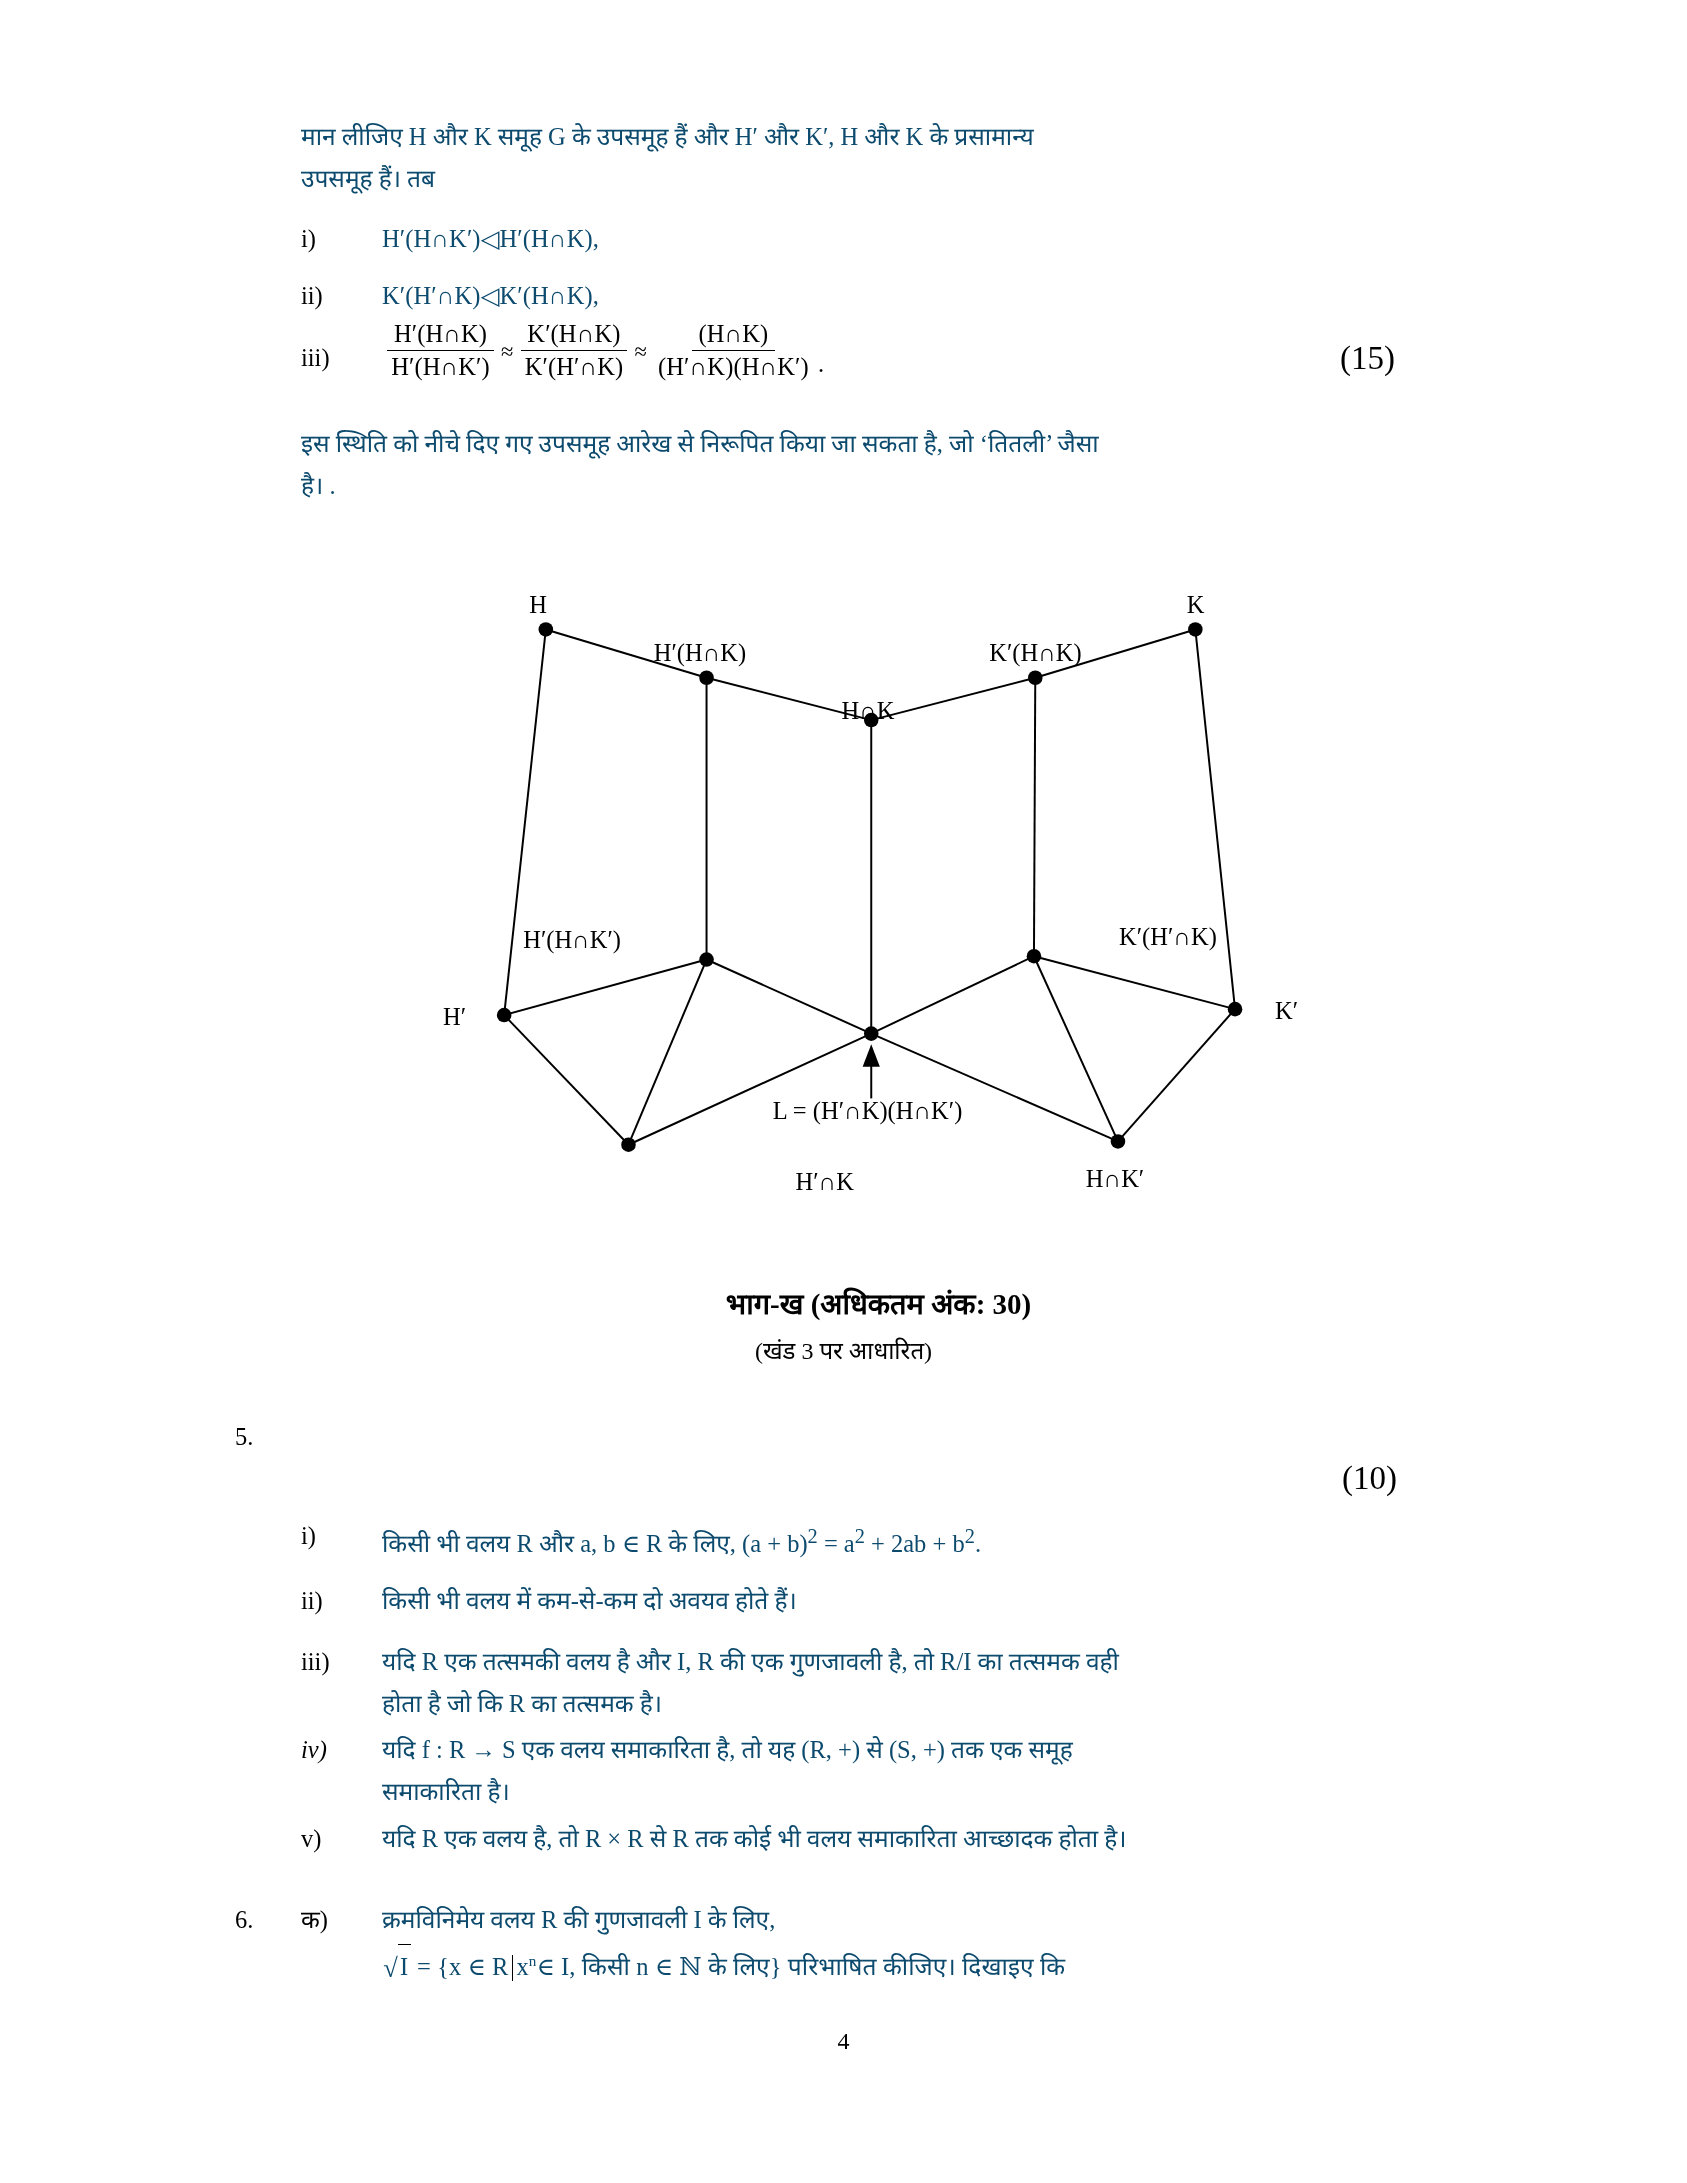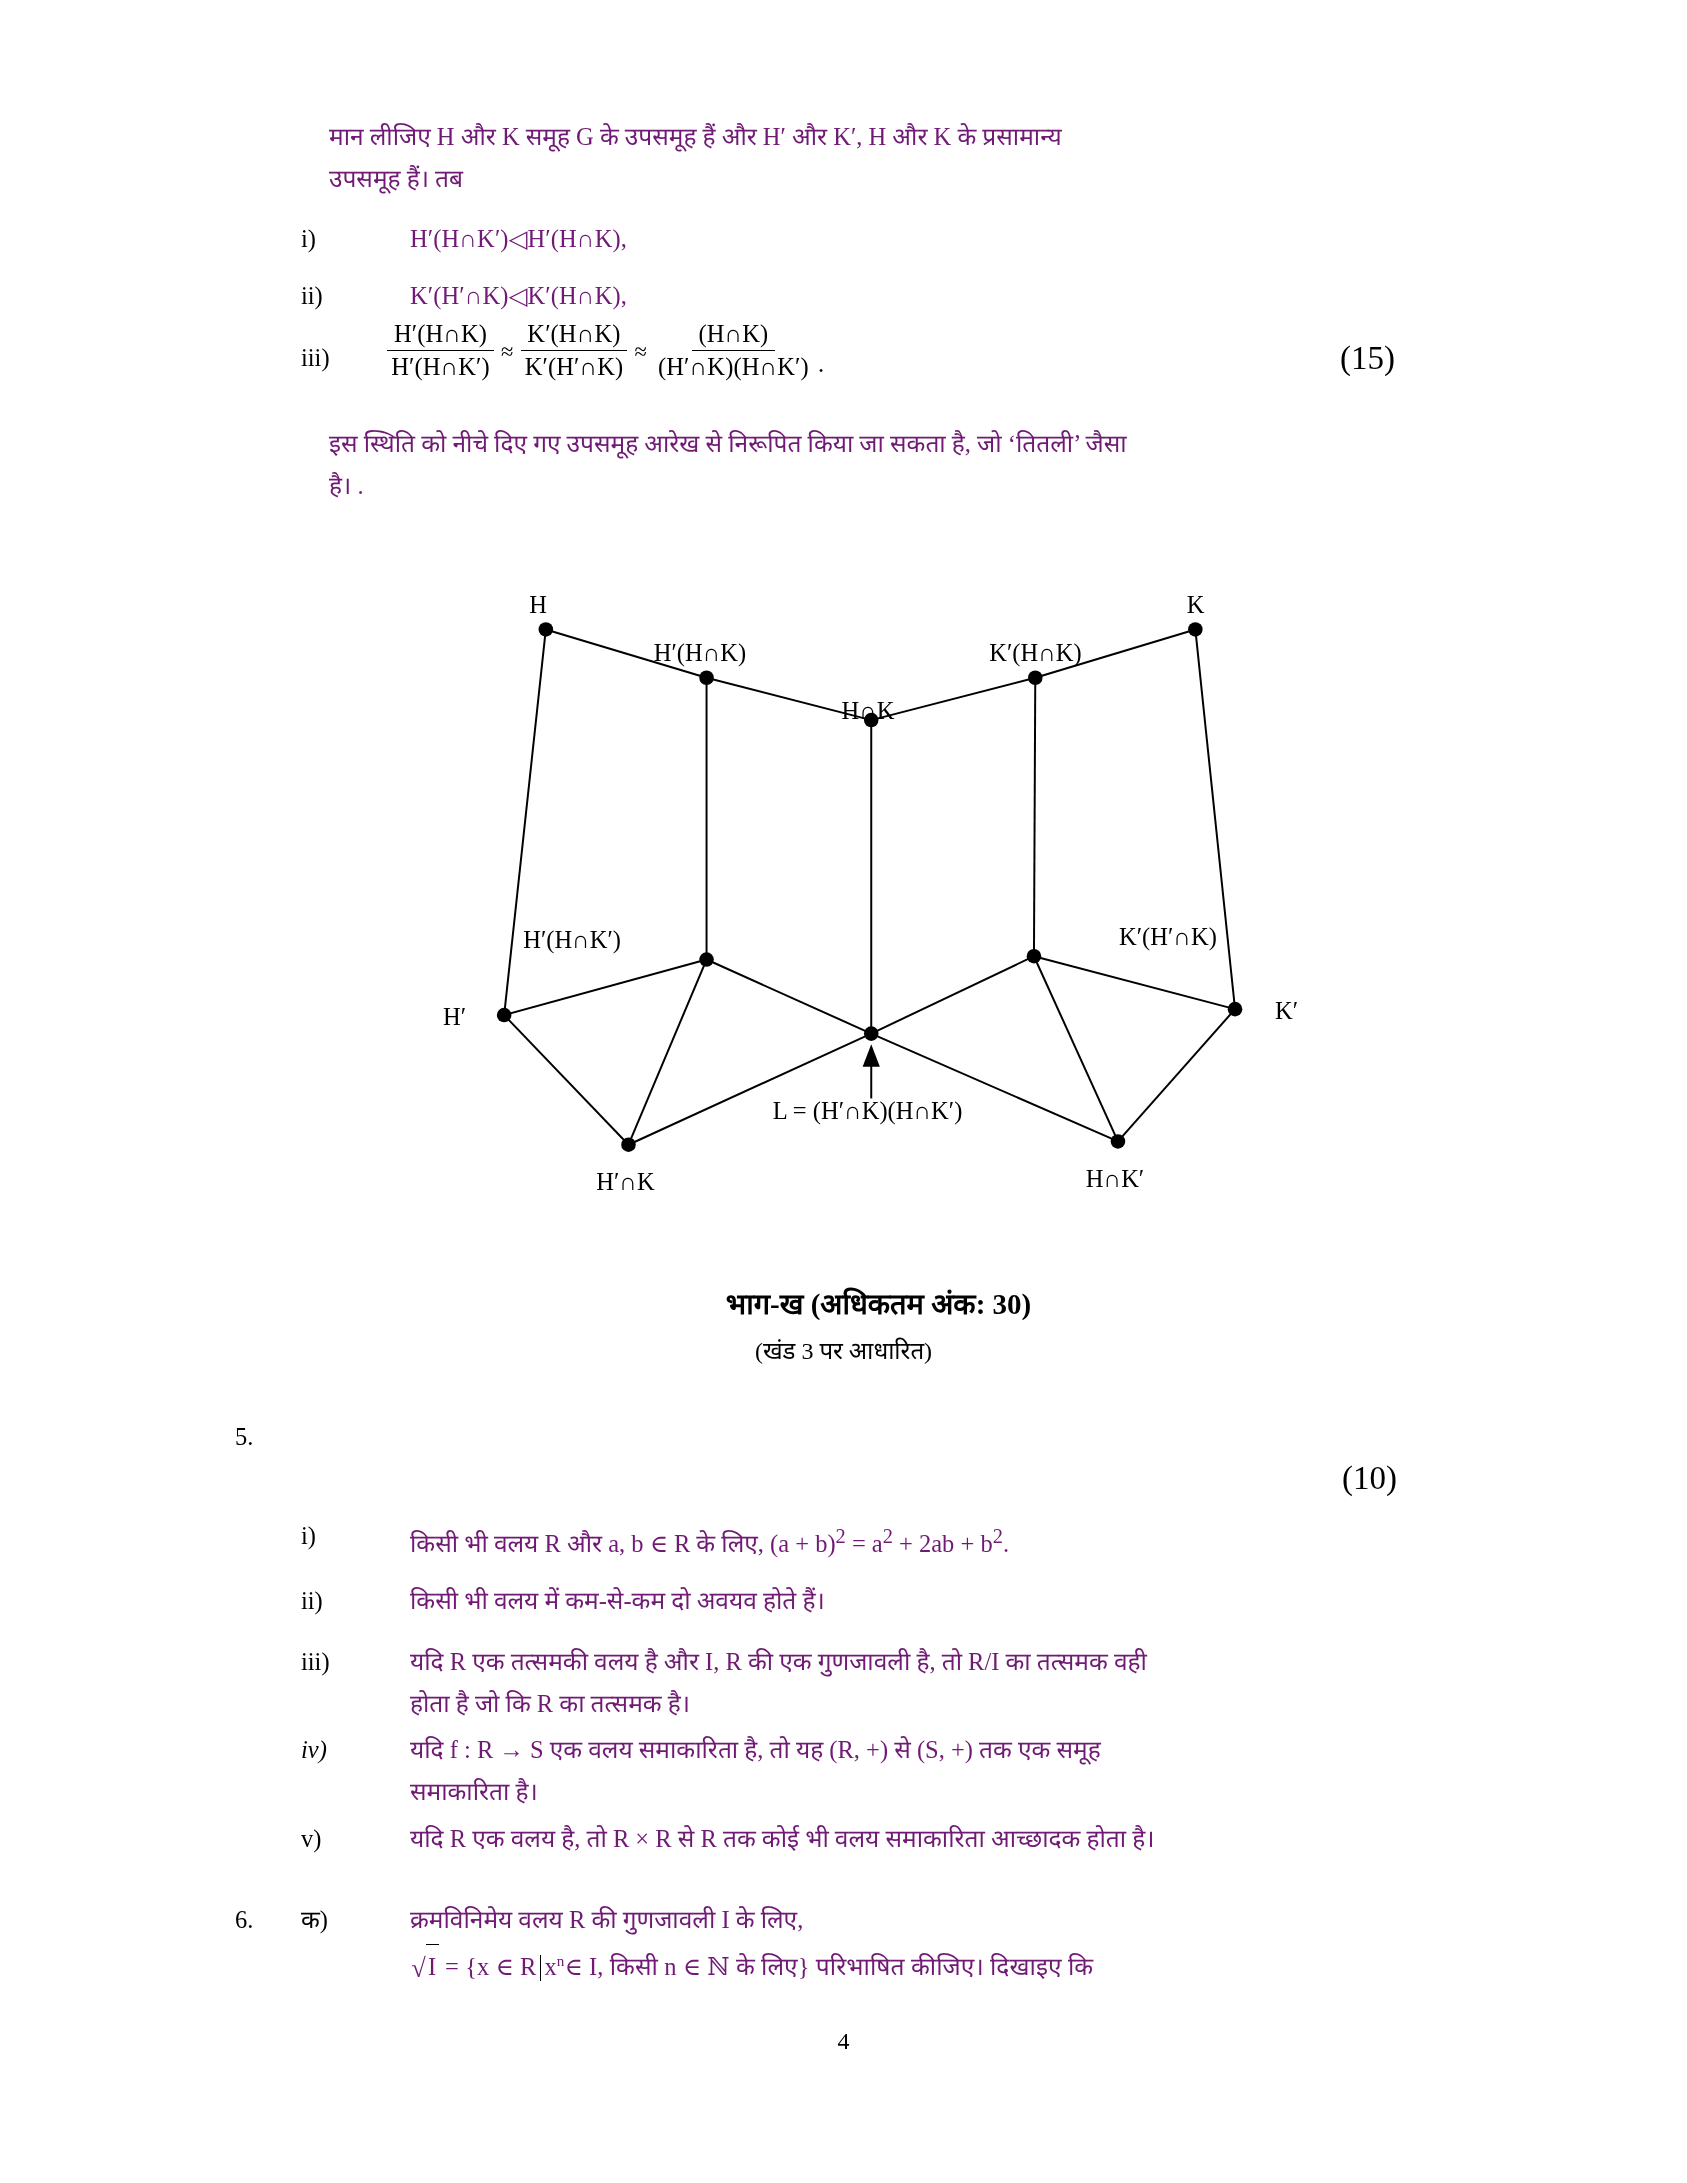--- a/index.html
+++ b/index.html
@@ -21,22 +21,21 @@
     left: 0; top: 0;
     width: 1687px;
     height: 2183px;
   }
 
   
   .para {
     position: absolute;
     font-size: 24.5px;
     line-height: 42px;
-    color: #701a75;
-    margin-left: 28px;
+    color: #0c4a6e;
   }
 
   .num-col {
     position: absolute;
     font-size: 24.5px;
     line-height: 42px;
   }
 
   .marks {
     position: absolute;
@@ -222,21 +221,21 @@
       <div class="dlabel" style="top: 22px; left: 0px; width: 282px; text-align: center;">H</div>
       <div class="dlabel" style="top: 70px; left: 0px; width: 606px; text-align: center;">H′(H∩K)</div>
       <div class="dlabel" style="top: 128px; left: 0px; width: 942px; text-align: center;">H∩K</div>
       <div class="dlabel" style="top: 70px; left: 0px; width: 1277px; text-align: center;">K′(H∩K)</div>
       <div class="dlabel" style="top: 22px; left: 0px; width: 1597px; text-align: center;">K</div>
       <div class="dlabel" style="top: 357px; left: 0px; width: 224px; text-align: right;">H′(H∩K′)</div>
       <div class="dlabel" style="top: 434px; left: 0px; width: 69px; text-align: right;">H′</div>
       <div class="dlabel" style="top: 528px; left: 0px; width: 941px; text-align: center;">L = (H′∩K)(H∩K′)</div>
       <div class="dlabel" style="top: 354px; left: 722px; text-align: left;">K′(H′∩K)</div>
       <div class="dlabel" style="top: 428px; left: 878px; text-align: left;">K′</div>
-      <div class="dlabel" style="top: 599px; left: 0px; width: 457px; text-align: center;">H′∩K</div>
+      <div class="dlabel" style="top: 599px; left: 0px; width: 457px; text-align: right;">H′∩K</div>
       <div class="dlabel" style="top: 596px; left: 0px; width: 1436px; text-align: center;">H∩K′</div>
     </div>
 
   <div class="section-head" style="left:0; top:1283px;padding-left:35px;">भाग-ख (अधिकतम अंक: 30)</div>
   <div class="section-sub" style="left:0; top:1333px;">(खंड 3 पर आधारित)</div>
 
   <div class="num-col" style="left:235px; top:1416px;">5.</div>
   <div class="marks" style="left:1342px; top:1457px;">(10)</div>
 
   <div class="num-col" style="left:301px; top:1515px;">i)</div>

